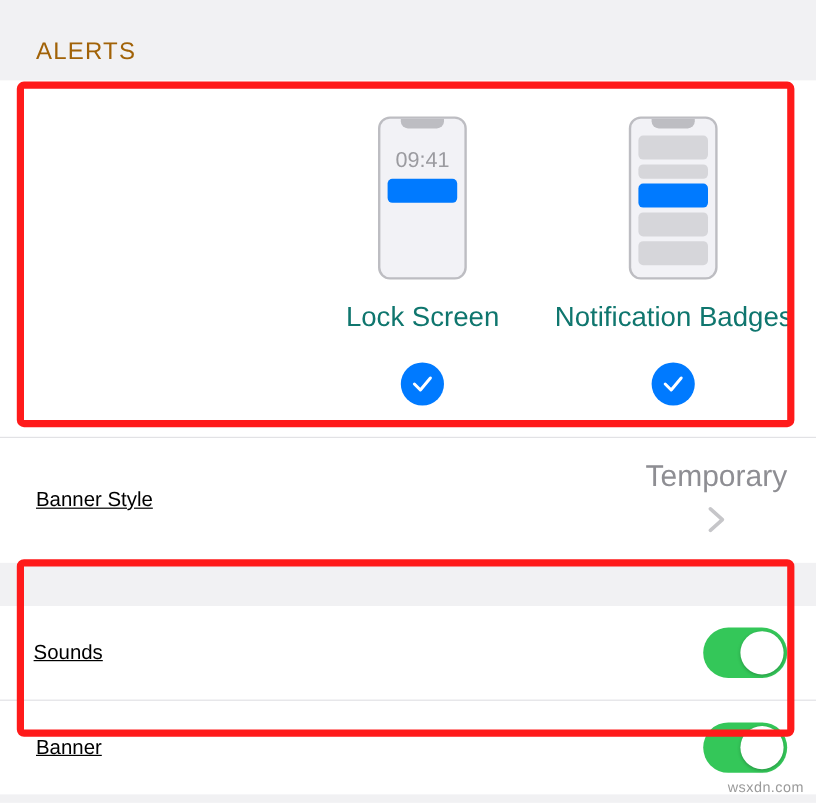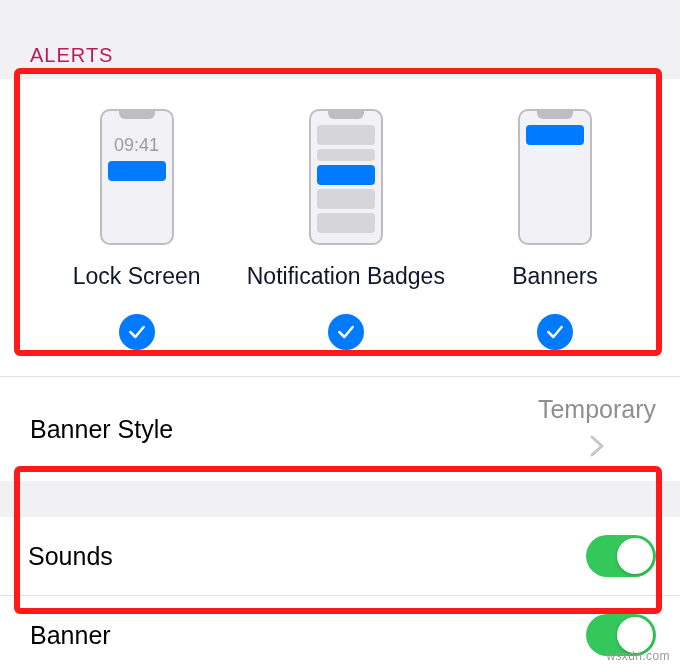--- a/index.html
+++ b/index.html
@@ -7,32 +7,32 @@
       width: 680px;
       height: 669px;
       background: #f1f1f3;
       font-family: -apple-system, "Helvetica Neue", Arial, sans-serif;
       font-size: 24px;
       color: #000;
       overflow: hidden;
       position: relative;
     }
     .section-header {
-      padding: 44px 30px 12px 30px;
+      padding: 32px 30px 12px 30px;
       font-size: 20px;
       letter-spacing: 1px;
-      color: #be185d;
+      color: #a16207;
       text-transform: uppercase;
     }
     .panel {
       background: #fff;
     }
     .alerts-content {
       display: flex;
-      justify-content: flex-start;
+      justify-content: flex-end;
       align-items: flex-start;
       padding: 30px 14px 26px 32px;
     }
     .alert-option {
       display: flex;
       flex-direction: column;
       align-items: center;
       width: 33%;
     }
     .phone {
@@ -87,42 +87,42 @@
       position: absolute;
       top: 14px;
       left: 6px; right: 6px;
       height: 20px;
       background: #007aff;
       border-radius: 4px;
     }
     .alert-label {
       margin-top: 18px;
       font-size: 23px;
-      color: #0f172a;
+      color: #0f766e;
     }
     .check {
       margin-top: 24px;
       width: 36px;
       height: 36px;
       border-radius: 50%;
       background: #007aff;
       display: flex;
       align-items: center;
       justify-content: center;
     }
     .check svg { width: 20px; height: 20px; fill: none; stroke: #fff; stroke-width: 3; stroke-linecap: round; stroke-linejoin: round; }
     .row {
       display: flex;
       align-items: center;
       justify-content: space-between;
       padding: 18px 24px 18px 30px;
       border-top: 1px solid #e2e2e5;
     }
     .row:first-child { border-top: none; padding-left: 28px; }
-    .row-label { font-size: 25px; }
+    .row-label { font-size: 17px; text-decoration: underline; }
     .row-value {
       color: #8e8e93;
       font-size: 25px;
       display: flex;
       align-items: center;
       gap: 10px;
       flex-direction: column;
     }
     .chevron svg { width: 14px; height: 22px; stroke: #c6c6c9; stroke-width: 3; fill: none; stroke-linecap: round; stroke-linejoin: round; }
     .switch {
@@ -193,32 +193,20 @@
         <div class="nc-row nc-grey nc-r5"></div>
       </div>
       <div class="alert-label">Notification Badges</div>
       <div class="check">
         <svg viewBox="0 0 24 24">
             <polyline points="4,12 10,18 20,6"></polyline>
           </svg>
       </div>
     </div>
 
-    <div class="alert-option">
-      <div class="phone">
-        <div class="notch"></div>
-        <div class="bn-banner"></div>
-      </div>
-      <div class="alert-label">Banners</div>
-      <div class="check">
-        <svg viewBox="0 0 24 24">
-            <polyline points="4,12 10,18 20,6"></polyline>
-          </svg>
-      </div>
-    </div>
 
   </div>
 
   <div class="row">
     <div class="row-label">Banner Style</div>
     <div class="row-value">
       <span>Temporary</span>
       <span class="chevron">
         <svg viewBox="0 0 14 22">
             <polyline points="2,2 12,11 2,20"></polyline>

